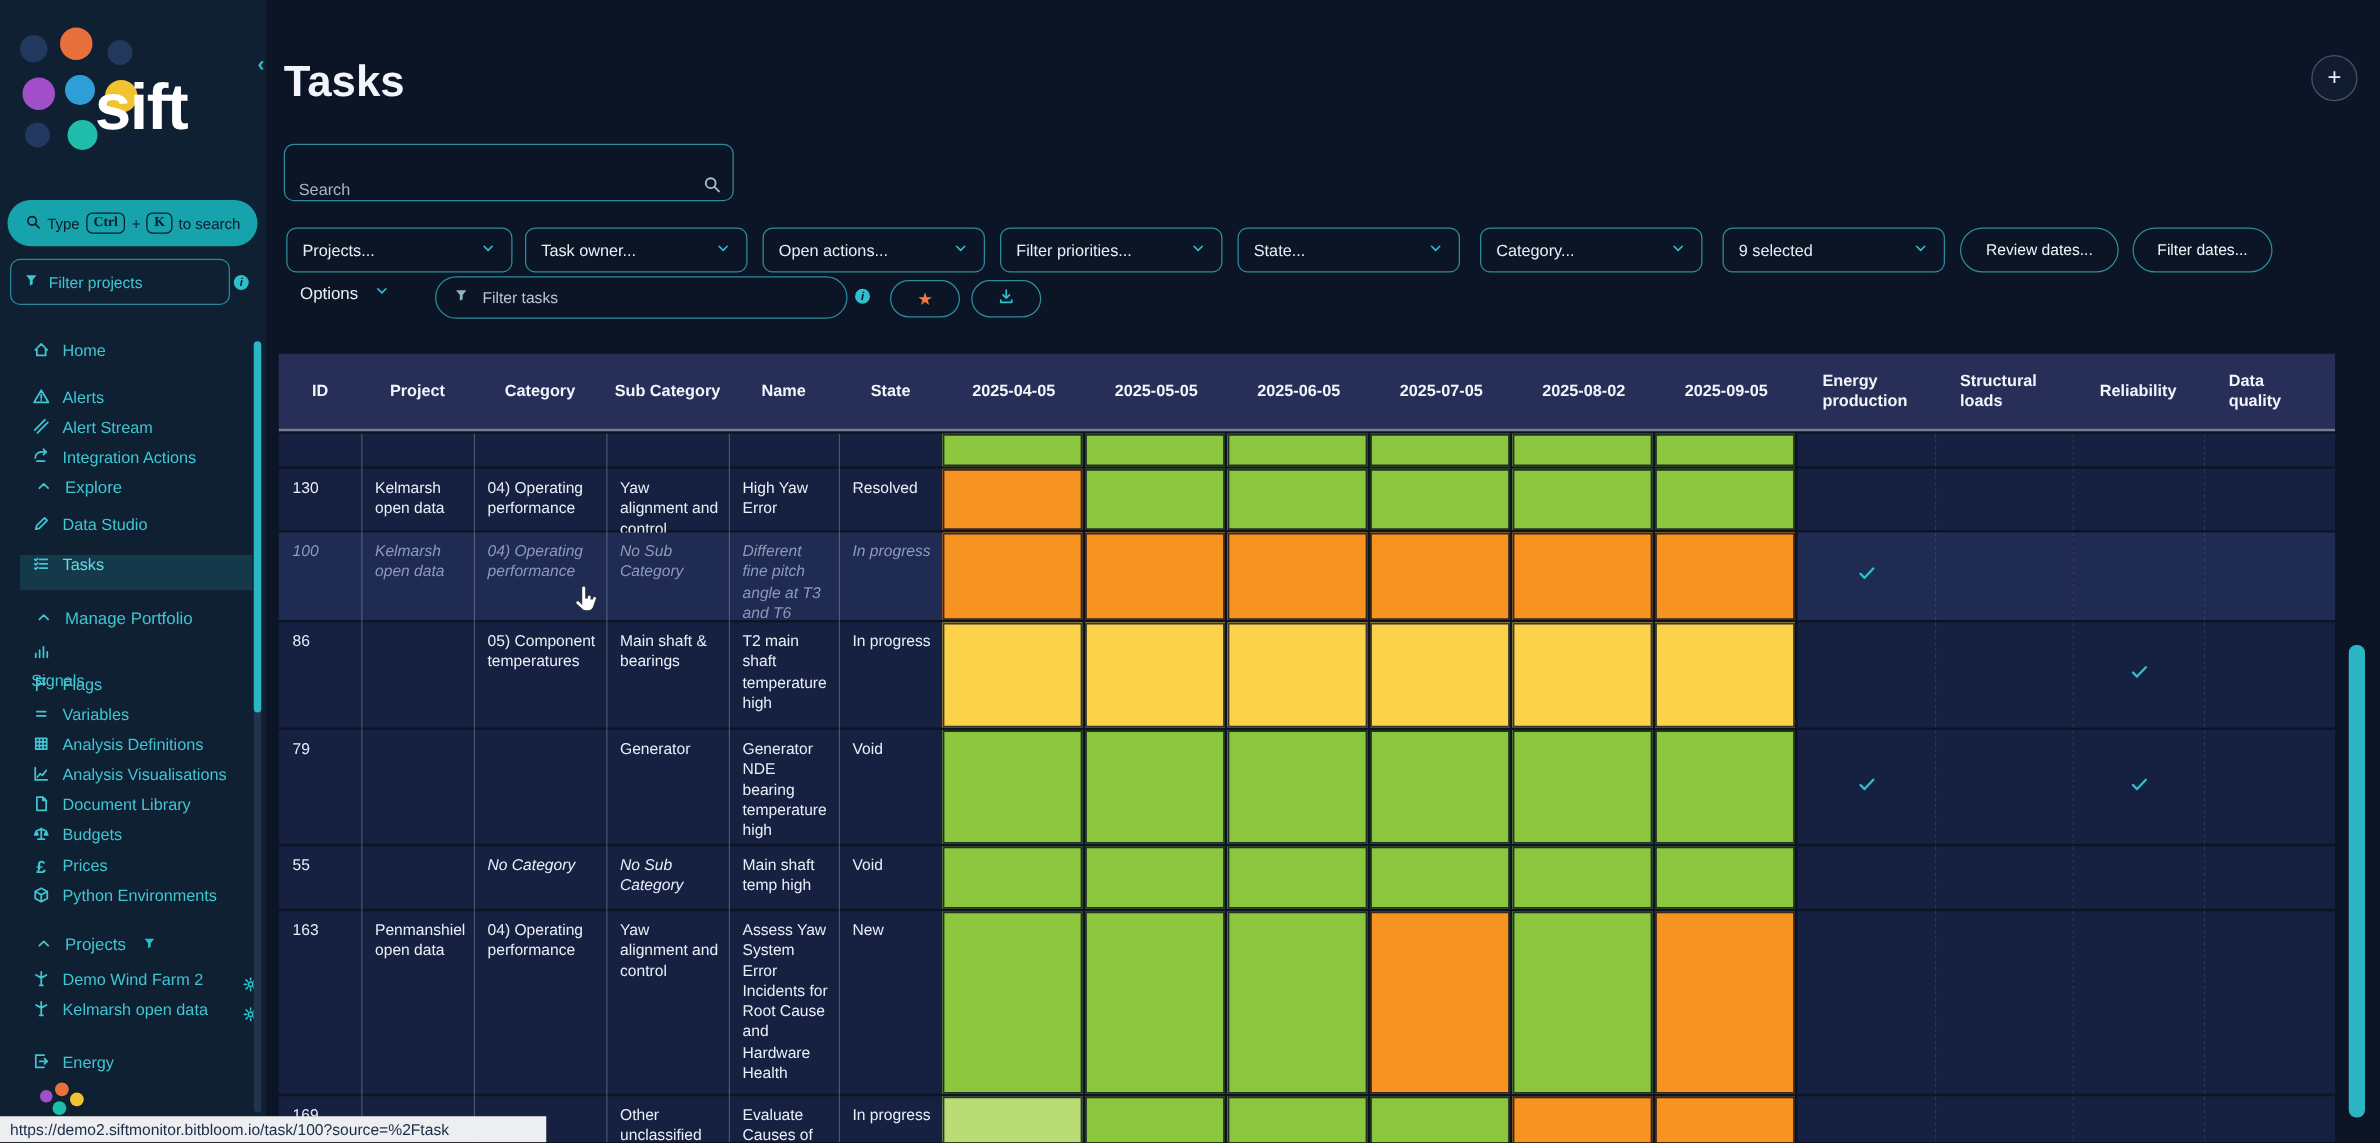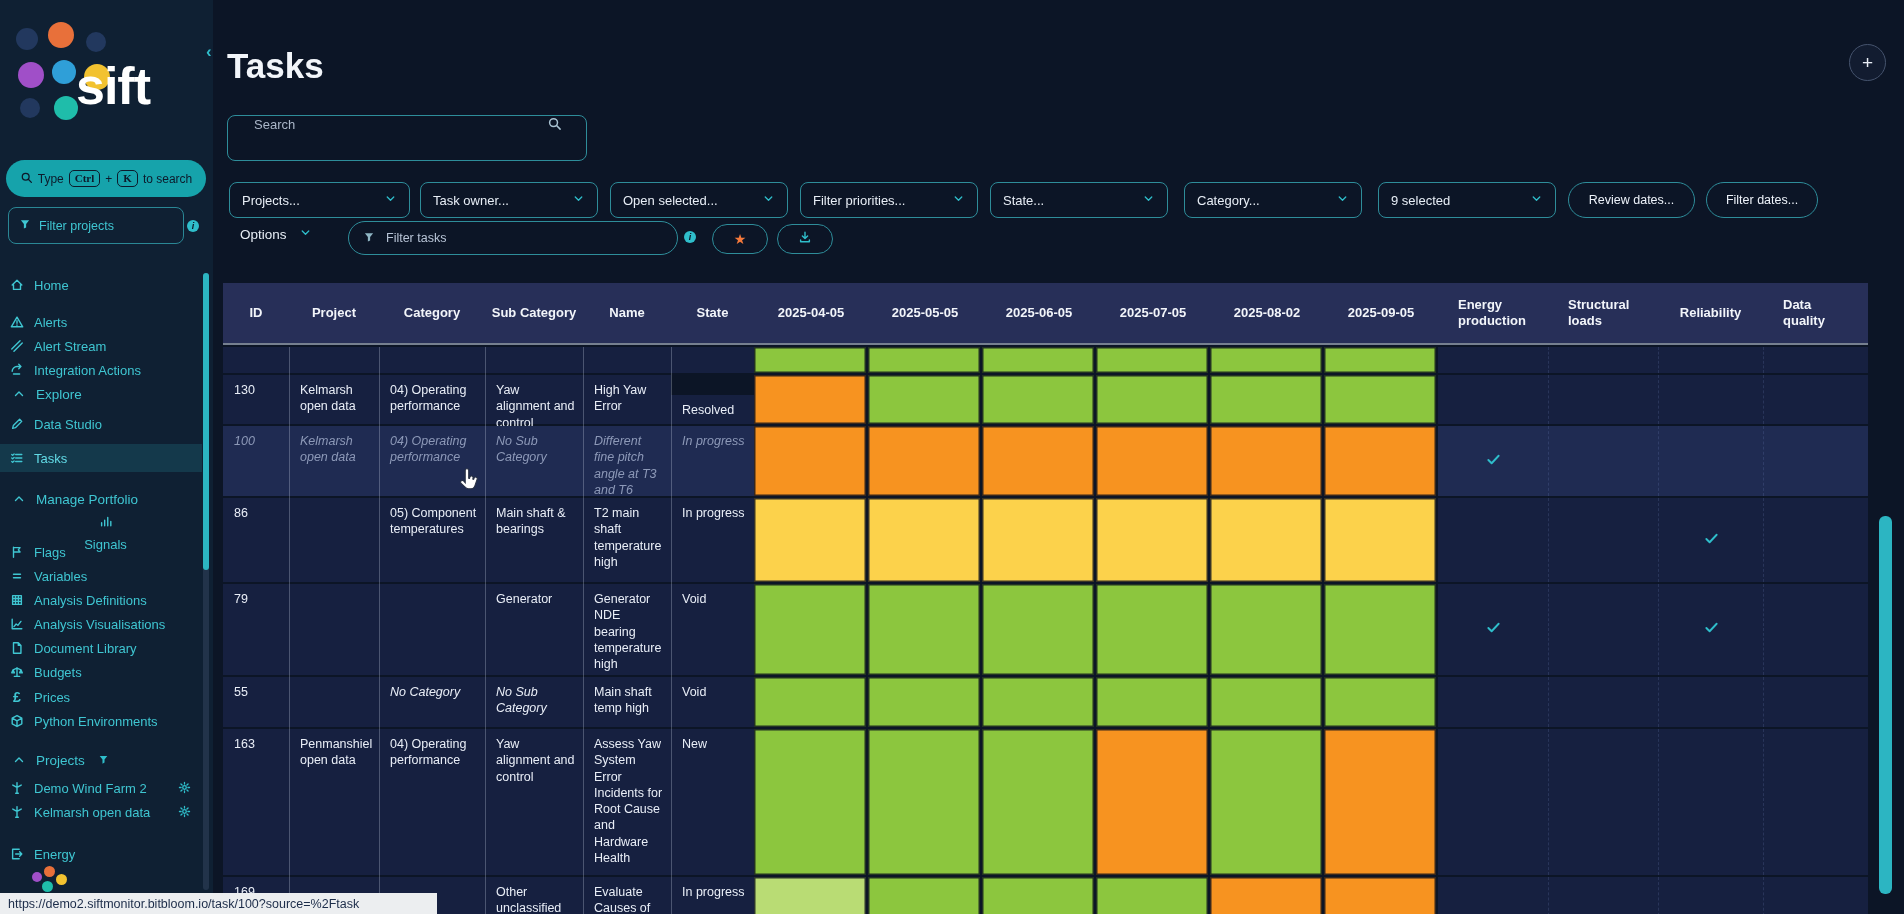--- a/index.html
+++ b/index.html
@@ -14,40 +14,40 @@
   .sb-search{position:absolute;left:6px;top:160px;width:200px;height:37px;background:#16a3ab;border-radius:19px;
     display:flex;align-items:center;justify-content:center;gap:5px;color:#0d1a2b;font-size:12px;cursor:pointer;}
   .sb-search .icon svg{width:13px;height:13px;}
   .kbd{border:1.5px solid #0d1a2b;border-radius:5px;padding:0px 5px;font-weight:bold;font-size:11px;line-height:15px;font-family:Liberation Serif, serif;}
   .sb-filter{position:absolute;left:8px;top:207px;width:176px;height:37px;border:1px solid #2a8795;border-radius:8px;
     display:flex;align-items:center;gap:8px;padding:0 10px;color:#3fc6d2;font-size:12.5px;}
   .sb-info{position:absolute;left:187px;top:220px;}
   .info-dot{width:12px;height:12px;border-radius:50%;background:#2fbecb;color:#0c1526;font-size:9px;font-weight:bold;
     display:flex;align-items:center;justify-content:center;font-style:italic;}
   #nav{position:absolute;left:0;top:273px;width:202px;}
-  .nav-item{position:relative;height:24px;display:flex;align-items:center;gap:9px;padding-left:9px;color:#3fc6d2;font-size:13px;cursor:pointer;}
+  .nav-item{position:relative;height:24px;display:flex;gap:9px;padding-left:9px;color:#3fc6d2;font-size:13px;cursor:pointer;margin-left:16px;}
   .nav-item .icon{width:16px;display:flex;justify-content:center;color:#3fc6d2;}
   .nav-item .icon svg{width:14px;height:14px;}
   .nav-item.section{font-size:13.5px;padding-left:11px;}
   .nav-item.selected{height:28px;background:rgba(47,190,203,0.16);color:#62dbe6;}
   .nav-item .gear{position:absolute;left:178px;top:5px;color:#2fbecb;}
   .nav-item .gear svg{width:13px;height:13px;}
   .nav-item .funnel-sm{margin-left:4px;color:#2fbecb;}
   .nav-item .funnel-sm svg{width:11px;height:11px;}
   .sb-track{position:absolute;left:203px;top:273px;width:6px;height:617px;background:#22334a;border-radius:3px;}
   .sb-thumb{position:absolute;left:0;top:0;width:6px;height:297px;background:#2cb5c2;border-radius:3px;}
   .bitbloom{position:absolute;left:30px;top:864px;width:120px;height:30px;}
 
   
   .collapse{position:absolute;left:206px;top:42px;color:#2fbecb;font-size:17px;font-weight:bold;cursor:pointer;}
   #page-title{position:absolute;left:227px;top:46px;color:#f2f5fa;font-size:35px;font-weight:700;}
   #add-btn{position:absolute;left:1849px;top:44px;width:37px;height:37px;border-radius:50%;background:#121c30;
     border:1px solid #45536d;color:#e8edf5;font-size:19px;display:flex;align-items:center;justify-content:center;cursor:pointer;}
   #search-box{position:absolute;left:227px;top:115px;width:360px;height:46px;border:1px solid #2e8d9a;border-radius:8px;
-    display:flex;align-items:flex-start;padding:0 24px;gap:8px;}
+    display:flex;align-items:flex-end;padding:0 9px;gap:8px;}
   #search-box input{flex:1;background:transparent;border:none;outline:none;color:#dfe7f2;font-size:13px;}
   #search-box input::placeholder{color:#aab6c8;}
   #search-box .icon{color:#a9c2d2;}
   #search-box .icon svg{width:15px;height:15px;}
 
   .select{position:absolute;top:182px;height:36px;border:1px solid #2e8d9a;border-radius:8px;background:#0c1526;
     display:flex;align-items:center;justify-content:space-between;padding:16px 12px;color:#e8eef6;font-size:13px;cursor:pointer;}
   .select .icon{color:#2fbecb;}
   .select .icon svg{width:13px;height:13px;}
   .pill-btn{position:absolute;top:182px;height:36px;border:1px solid #2e8d9a;border-radius:18px;background:#0c1526;
@@ -342,21 +342,21 @@
             <path d="M4 6.2 8 10.2l4-4"></path>
           </svg></span>
       </div>
       <div class="select" style="left: 420px; width: 178px;">
         <span>Task owner...</span>
         <span class="icon"><svg class="i" viewBox="0 0 16 16">
             <path d="M4 6.2 8 10.2l4-4"></path>
           </svg></span>
       </div>
       <div class="select" style="left: 610px; width: 178px;">
-        <span>Open selected...</span>
+        <span>Open actions...</span>
         <span class="icon"><svg class="i" viewBox="0 0 16 16">
             <path d="M4 6.2 8 10.2l4-4"></path>
           </svg></span>
       </div>
       <div class="select" style="left: 800px; width: 178px;">
         <span>Filter priorities...</span>
         <span class="icon"><svg class="i" viewBox="0 0 16 16">
             <path d="M4 6.2 8 10.2l4-4"></path>
           </svg></span>
       </div>
@@ -478,21 +478,21 @@
           <div class="fcell dash" style="width: 110px;"></div>
           <div class="fcell dash" style="width: 105px;"></div>
           <div class="fcell dash" style="width: 105px;"></div>
         </div>
         <div class="trow" style="height: 49px;">
           <div class="tcell" style="width: 66px;">130</div>
           <div class="tcell" style="width: 90px;">Kelmarsh open data</div>
           <div class="tcell" style="width: 106px;">04) Operating performance</div>
           <div class="tcell" style="width: 98px;">Yaw alignment and control</div>
           <div class="tcell" style="width: 88px;">High Yaw Error</div>
-          <div class="tcell" style="width: 83px; margin-top: 20px;">Resolved</div>
+          <div class="tcell" style="width: 83px;">Resolved</div>
           <div class="heat" style="background: rgb(247, 147, 32);"></div>
           <div class="heat" style="background: rgb(140, 198, 62);"></div>
           <div class="heat" style="background: rgb(140, 198, 62);"></div>
           <div class="heat" style="background: rgb(140, 198, 62);"></div>
           <div class="heat" style="background: rgb(140, 198, 62);"></div>
           <div class="heat" style="background: rgb(140, 198, 62);"></div>
           <div class="fcell" style="width: 110px;"></div>
           <div class="fcell dash" style="width: 110px;"></div>
           <div class="fcell dash" style="width: 105px;"></div>
           <div class="fcell dash" style="width: 105px;"></div>

